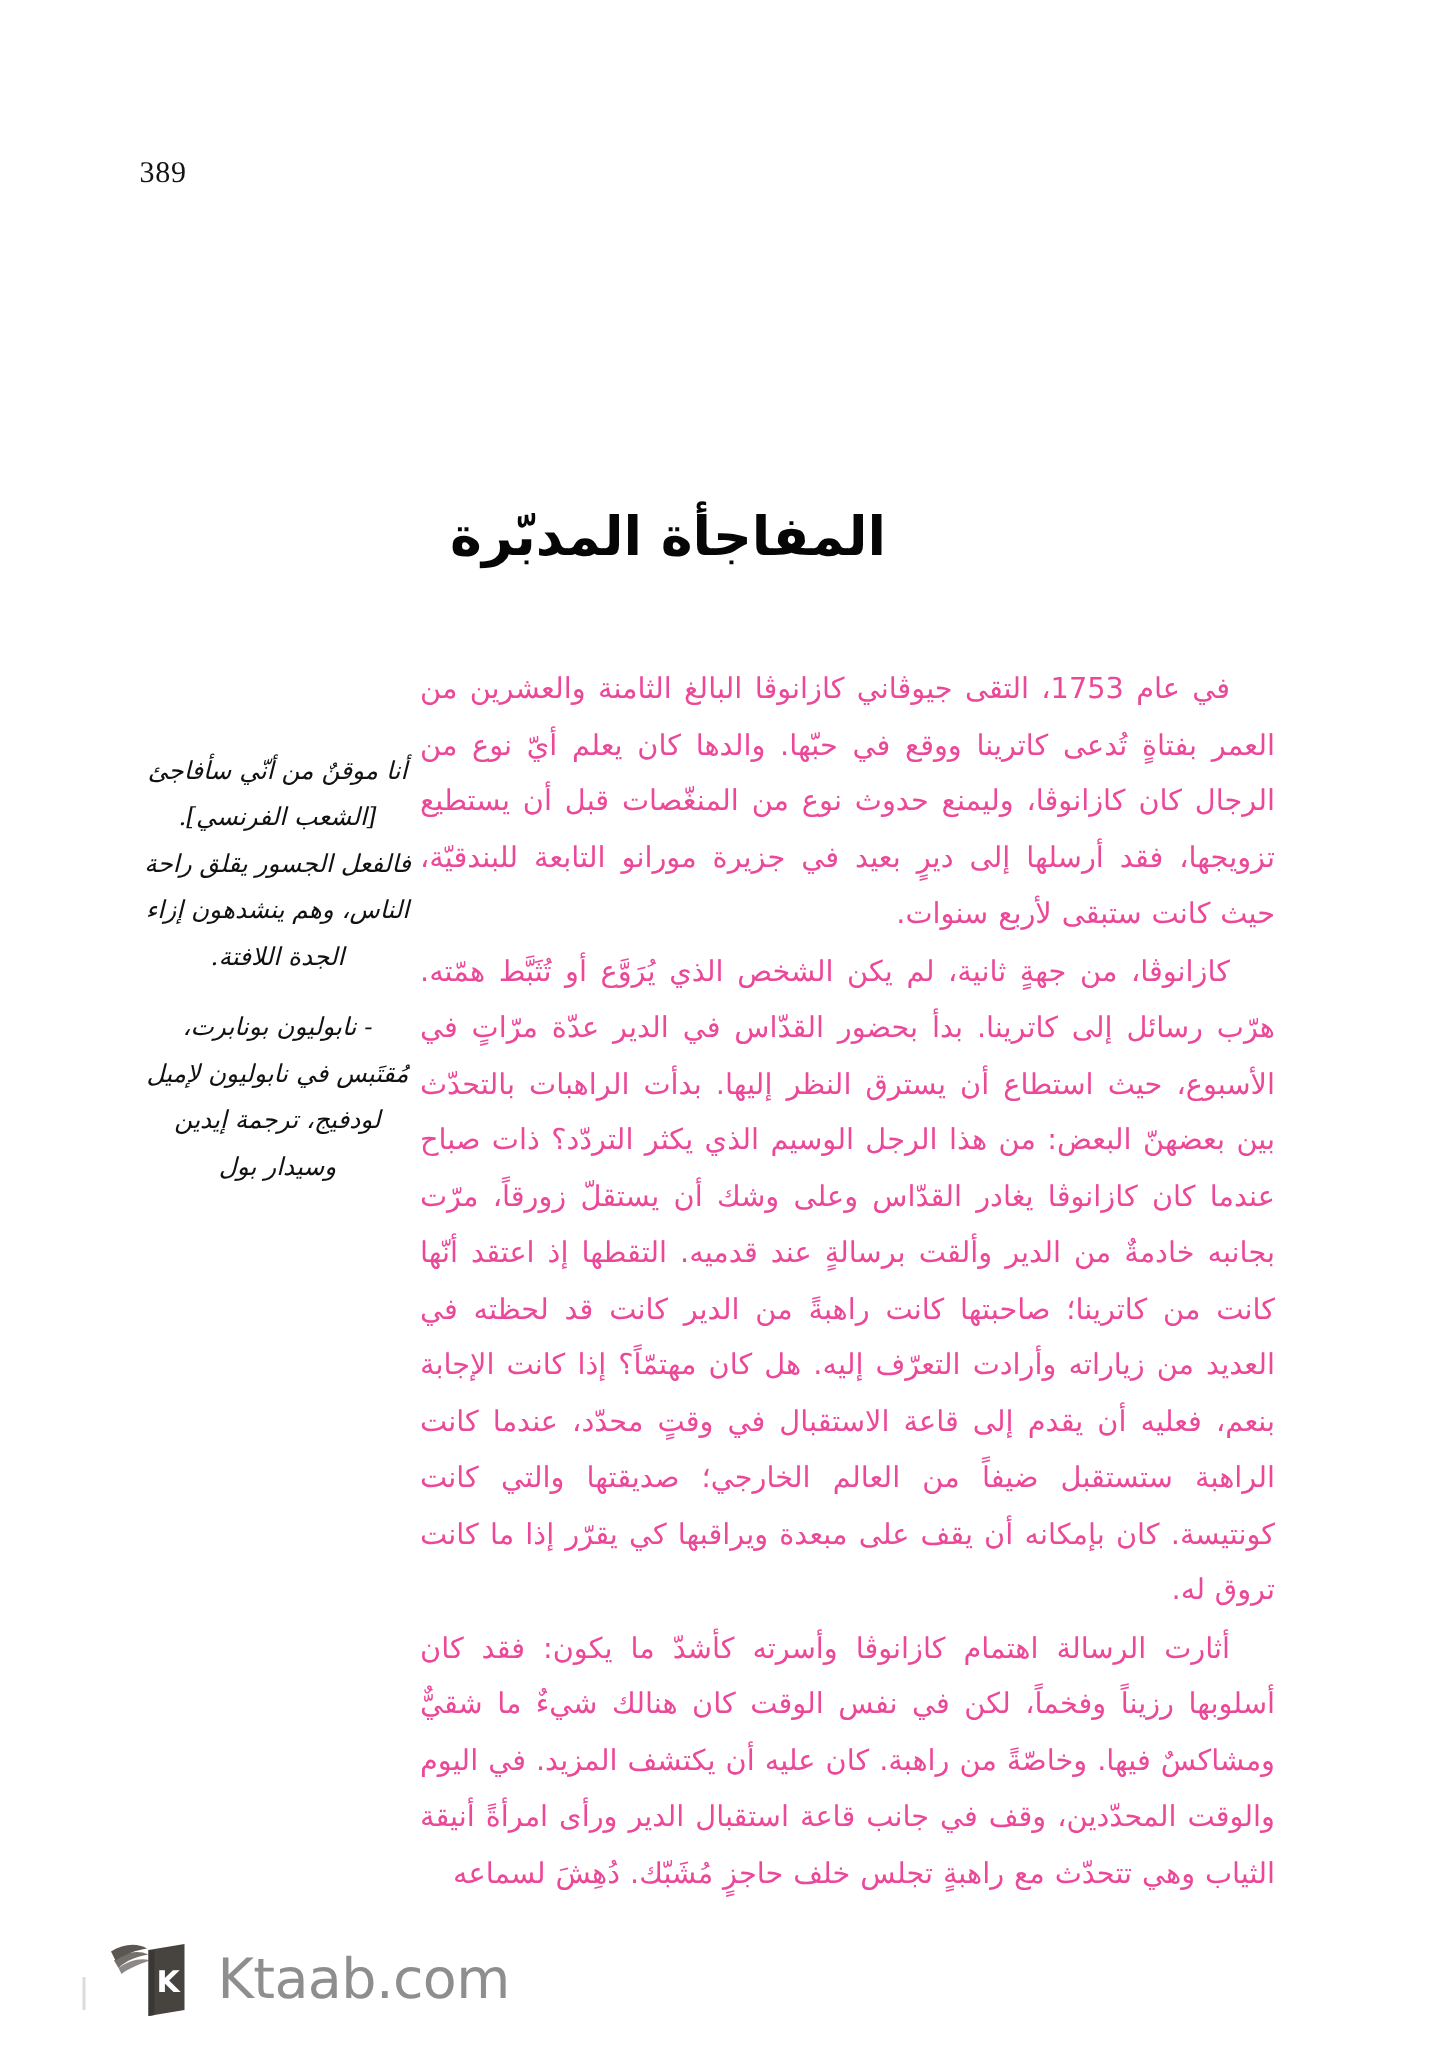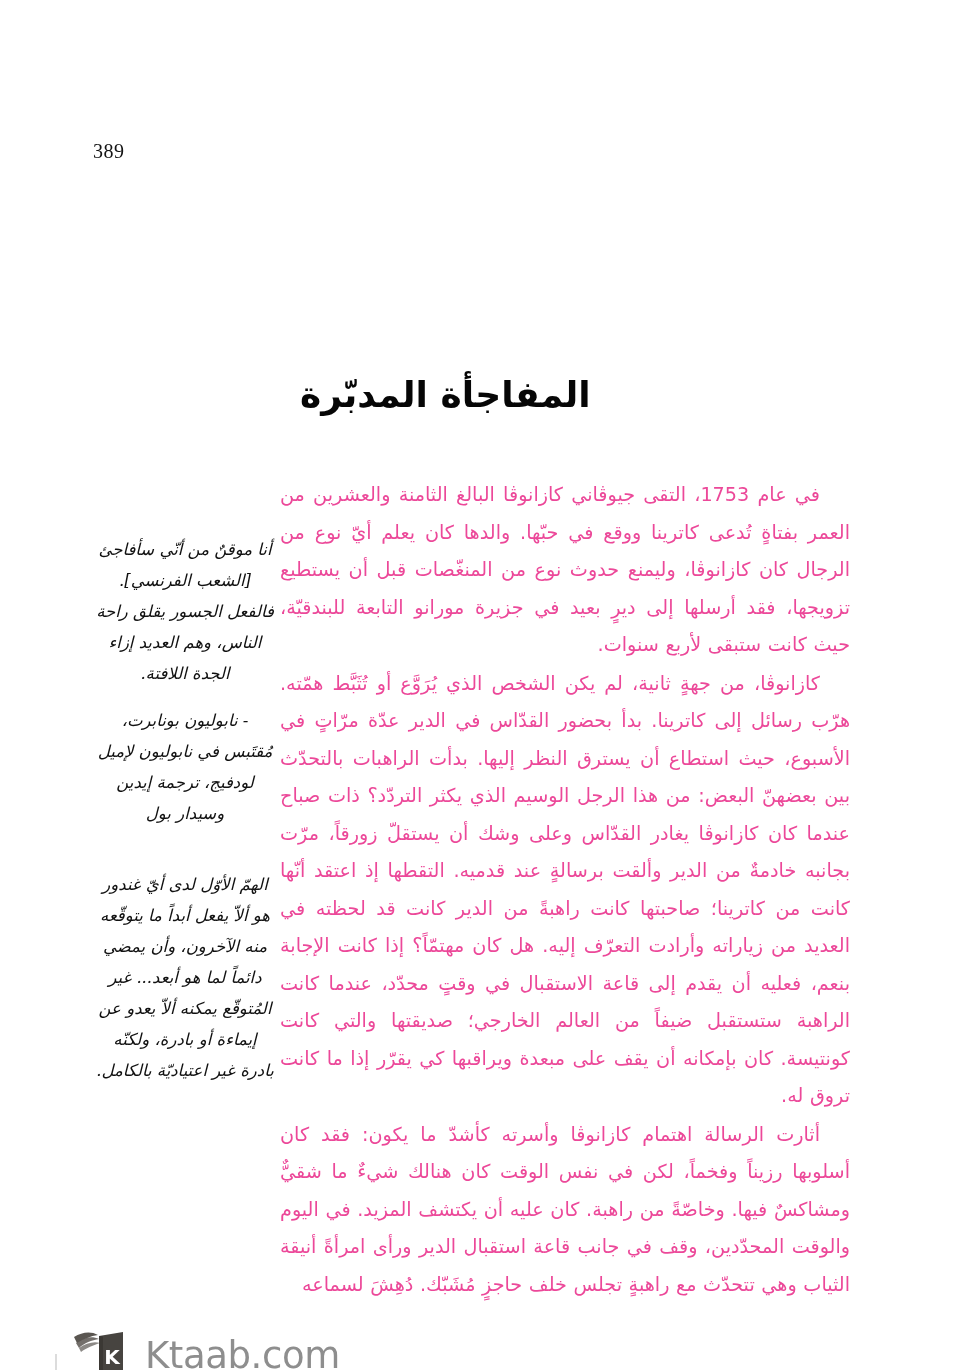--- a/index.html
+++ b/index.html
@@ -14,21 +14,20 @@
     position: relative;
     overflow: hidden;
     font-family: "Liberation Serif", "DejaVu Serif", serif;
     color: #0d0d0d;
   }
 
   .page {
     position: absolute;
     inset: 0;
     background: #ffffff;
-    margin-top: 36px;
   }
 
   
   .folio {
     position: absolute;
     left: 93px;
     top: 104px;
     font-family: "Liberation Serif", "DejaVu Serif", serif;
     font-size: 20px;
     letter-spacing: 0.5px;
@@ -142,25 +141,22 @@
   <h1 class="chapter-title">المفاجأة المدبّرة</h1>
 
   <div class="body-column">
     <p>في عام 1753، التقى جيوڤاني كازانوڤا البالغ الثامنة والعشرين من العمر بفتاةٍ تُدعى كاترينا ووقع في حبّها. والدها كان يعلم أيّ نوع من الرجال كان كازانوڤا، وليمنع حدوث نوع من المنغّصات قبل أن يستطيع تزويجها، فقد أرسلها إلى ديرٍ بعيد في جزيرة مورانو التابعة للبندقيّة، حيث كانت ستبقى لأربع سنوات.</p>
     <p>كازانوڤا، من جهةٍ ثانية، لم يكن الشخص الذي يُرَوَّع أو تُثَبَّط همّته. هرّب رسائل إلى كاترينا. بدأ بحضور القدّاس في الدير عدّة مرّاتٍ في الأسبوع، حيث استطاع أن يسترق النظر إليها. بدأت الراهبات بالتحدّث بين بعضهنّ البعض: من هذا الرجل الوسيم الذي يكثر التردّد؟ ذات صباح عندما كان كازانوڤا يغادر القدّاس وعلى وشك أن يستقلّ زورقاً، مرّت بجانبه خادمةٌ من الدير وألقت برسالةٍ عند قدميه. التقطها إذ اعتقد أنّها كانت من كاترينا؛ صاحبتها كانت راهبةً من الدير كانت قد لحظته في العديد من زياراته وأرادت التعرّف إليه. هل كان مهتمّاً؟ إذا كانت الإجابة بنعم، فعليه أن يقدم إلى قاعة الاستقبال في وقتٍ محدّد، عندما كانت الراهبة ستستقبل ضيفاً من العالم الخارجي؛ صديقتها والتي كانت كونتيسة. كان بإمكانه أن يقف على مبعدة ويراقبها كي يقرّر إذا ما كانت تروق له.</p>
     <p>أثارت الرسالة اهتمام كازانوڤا وأسرته كأشدّ ما يكون: فقد كان أسلوبها رزيناً وفخماً، لكن في نفس الوقت كان هنالك شيءٌ ما شقيٌّ ومشاكسٌ فيها. وخاصّةً من راهبة. كان عليه أن يكتشف المزيد. في اليوم والوقت المحدّدين، وقف في جانب قاعة استقبال الدير ورأى امرأةً أنيقة الثياب وهي تتحدّث مع راهبةٍ تجلس خلف حاجزٍ مُشَبّك. دُهِشَ لسماعه</p>
   </div>
 
   <aside class="margin-notes">
     <div class="note-block first">
-      <p class="note-quote">أنا موقنٌ من أنّي سأفاجئ [الشعب الفرنسي]. فالفعل الجسور يقلق راحة الناس، وهم العديد إزاء الجدة اللافتة.</p>
+      <p class="note-quote">أنا موقنٌ من أنّي سأفاجئ [الشعب الفرنسي]. فالفعل الجسور يقلق راحة الناس، وهم ينشدهون إزاء الجدة اللافتة.</p>
       <p class="note-source">- نابوليون بونابرت، مُقتَبس في نابوليون لإميل لودفيج، ترجمة إيدين وسيدار بول</p>
-    </div>
-    <div class="note-block second">
-      <p class="note-quote">الهمّ الأوّل لدى أيّ غندور هو ألاّ يفعل أبداً ما يتوقّعه منه الآخرون، وأن يمضي دائماً لما هو أبعد... غير المُتوقّع يمكنه ألاّ يعدو عن إيماءة أو بادرة، ولكنّه بادرة غير اعتياديّة بالكامل.</p>
     </div>
   </aside>
 
   <div class="spine-mark"></div>
 
   <div class="watermark">
     <span class="wm-logo">
       <svg viewBox="0 0 62 62" width="62" height="62" aria-hidden="true">
 
         <g fill="#5a5651">

